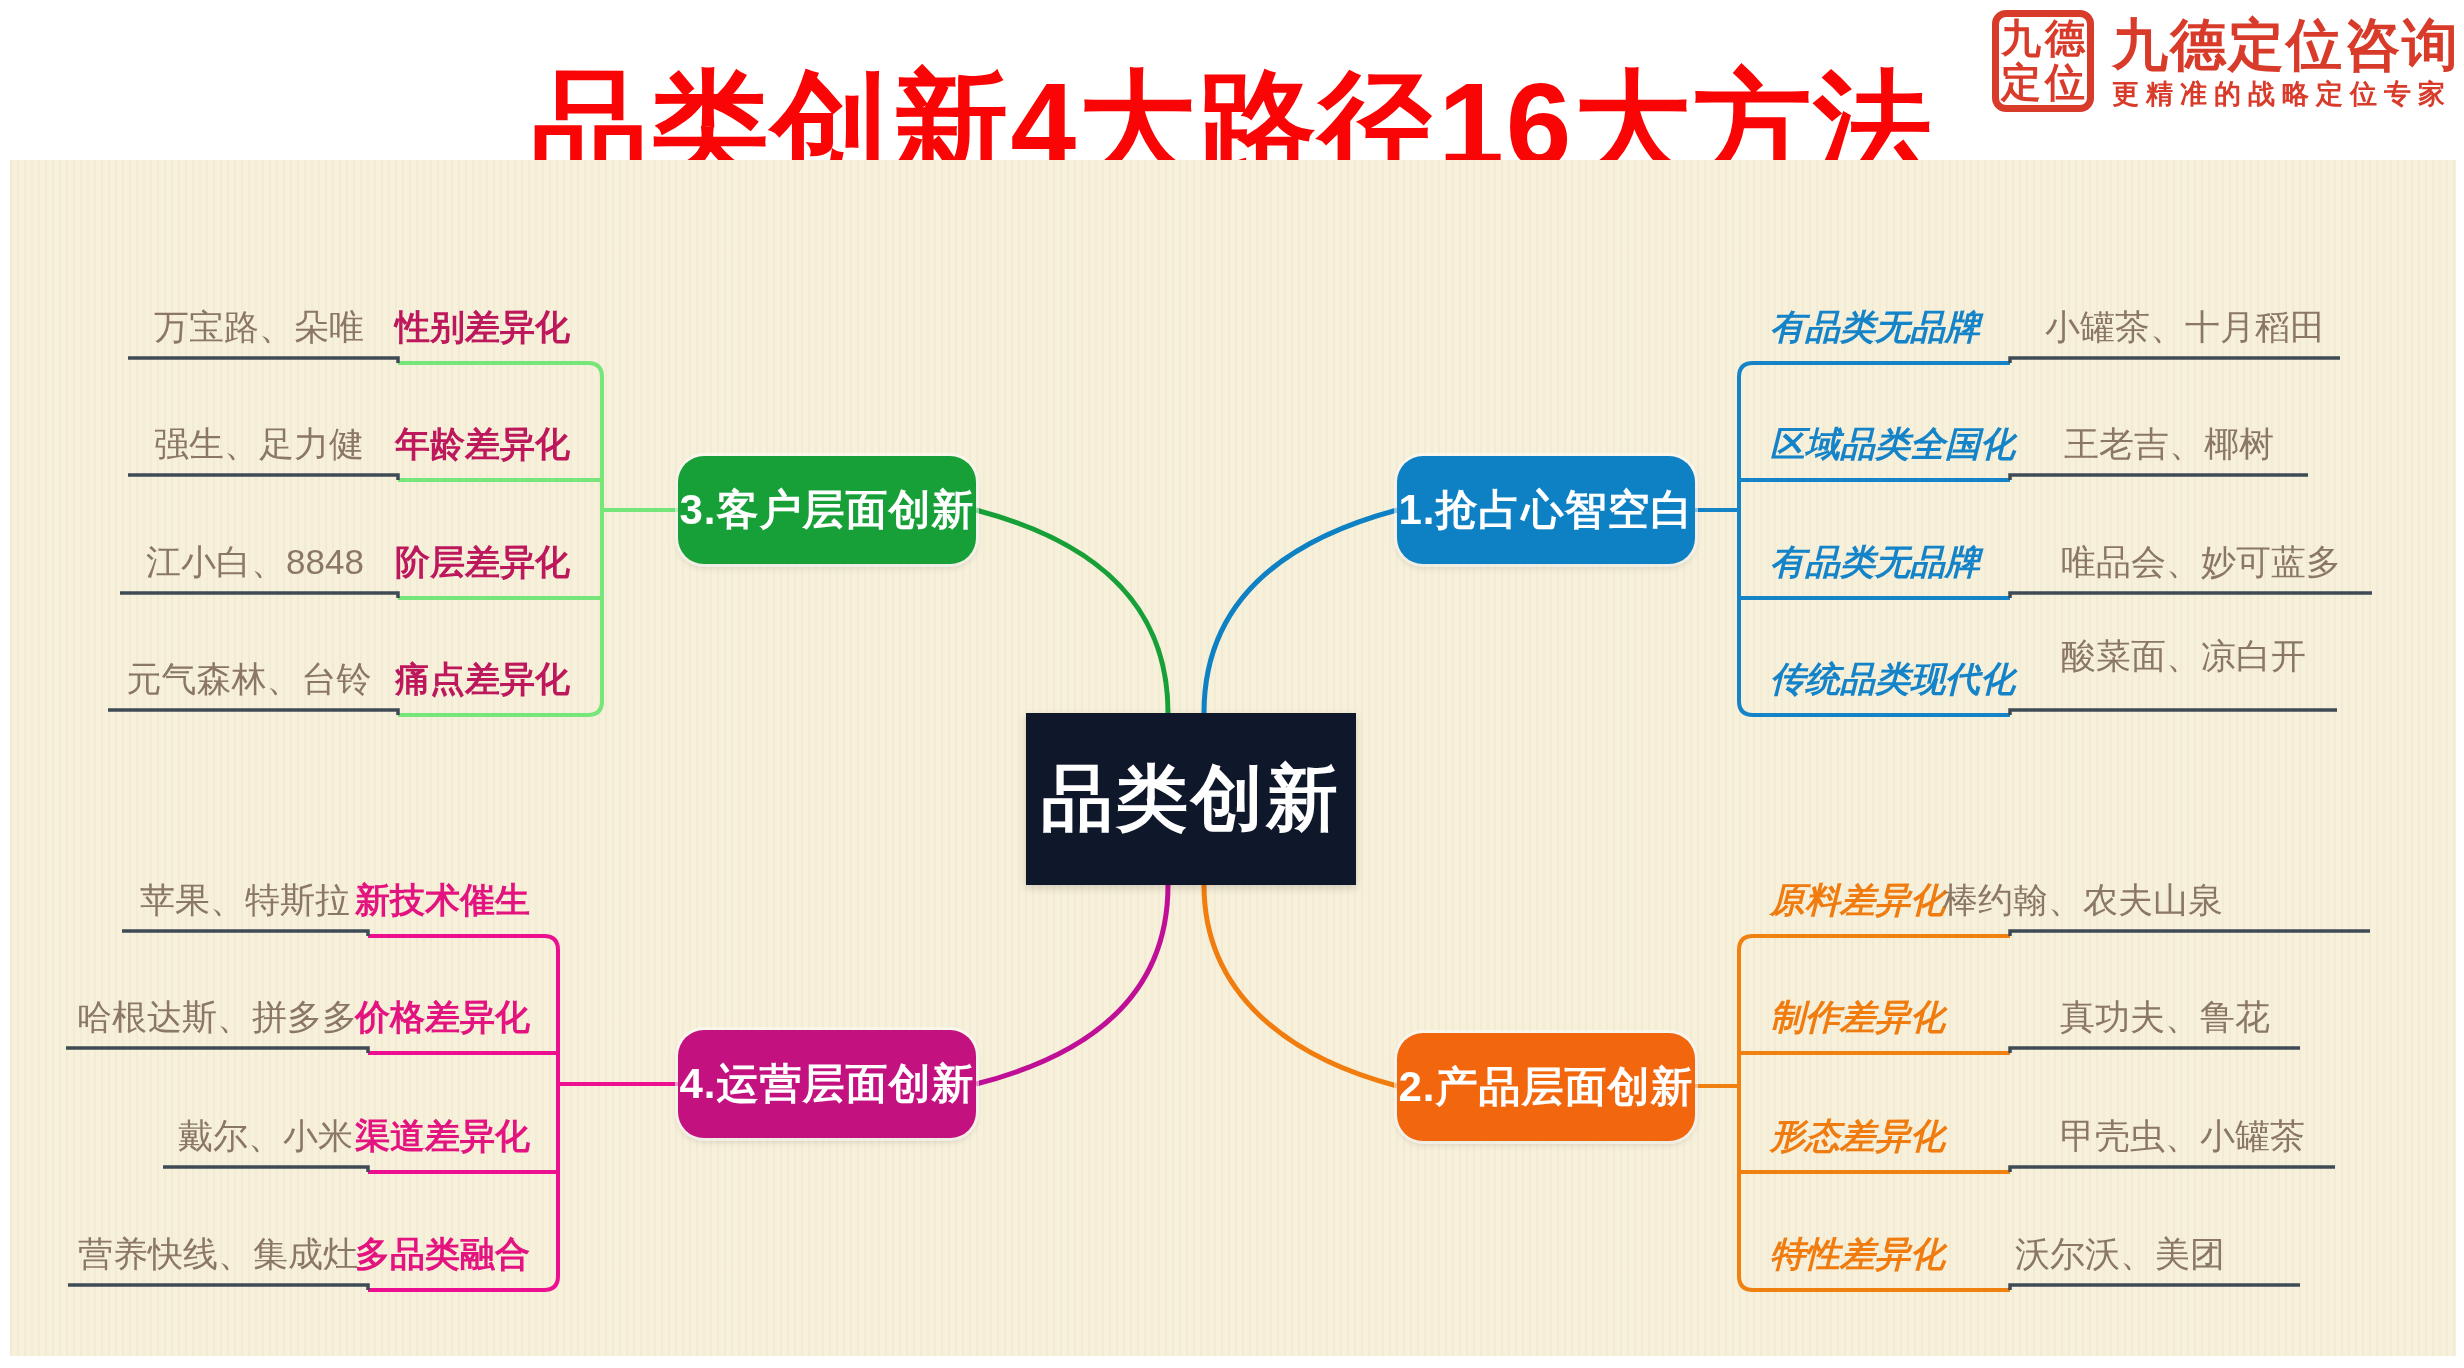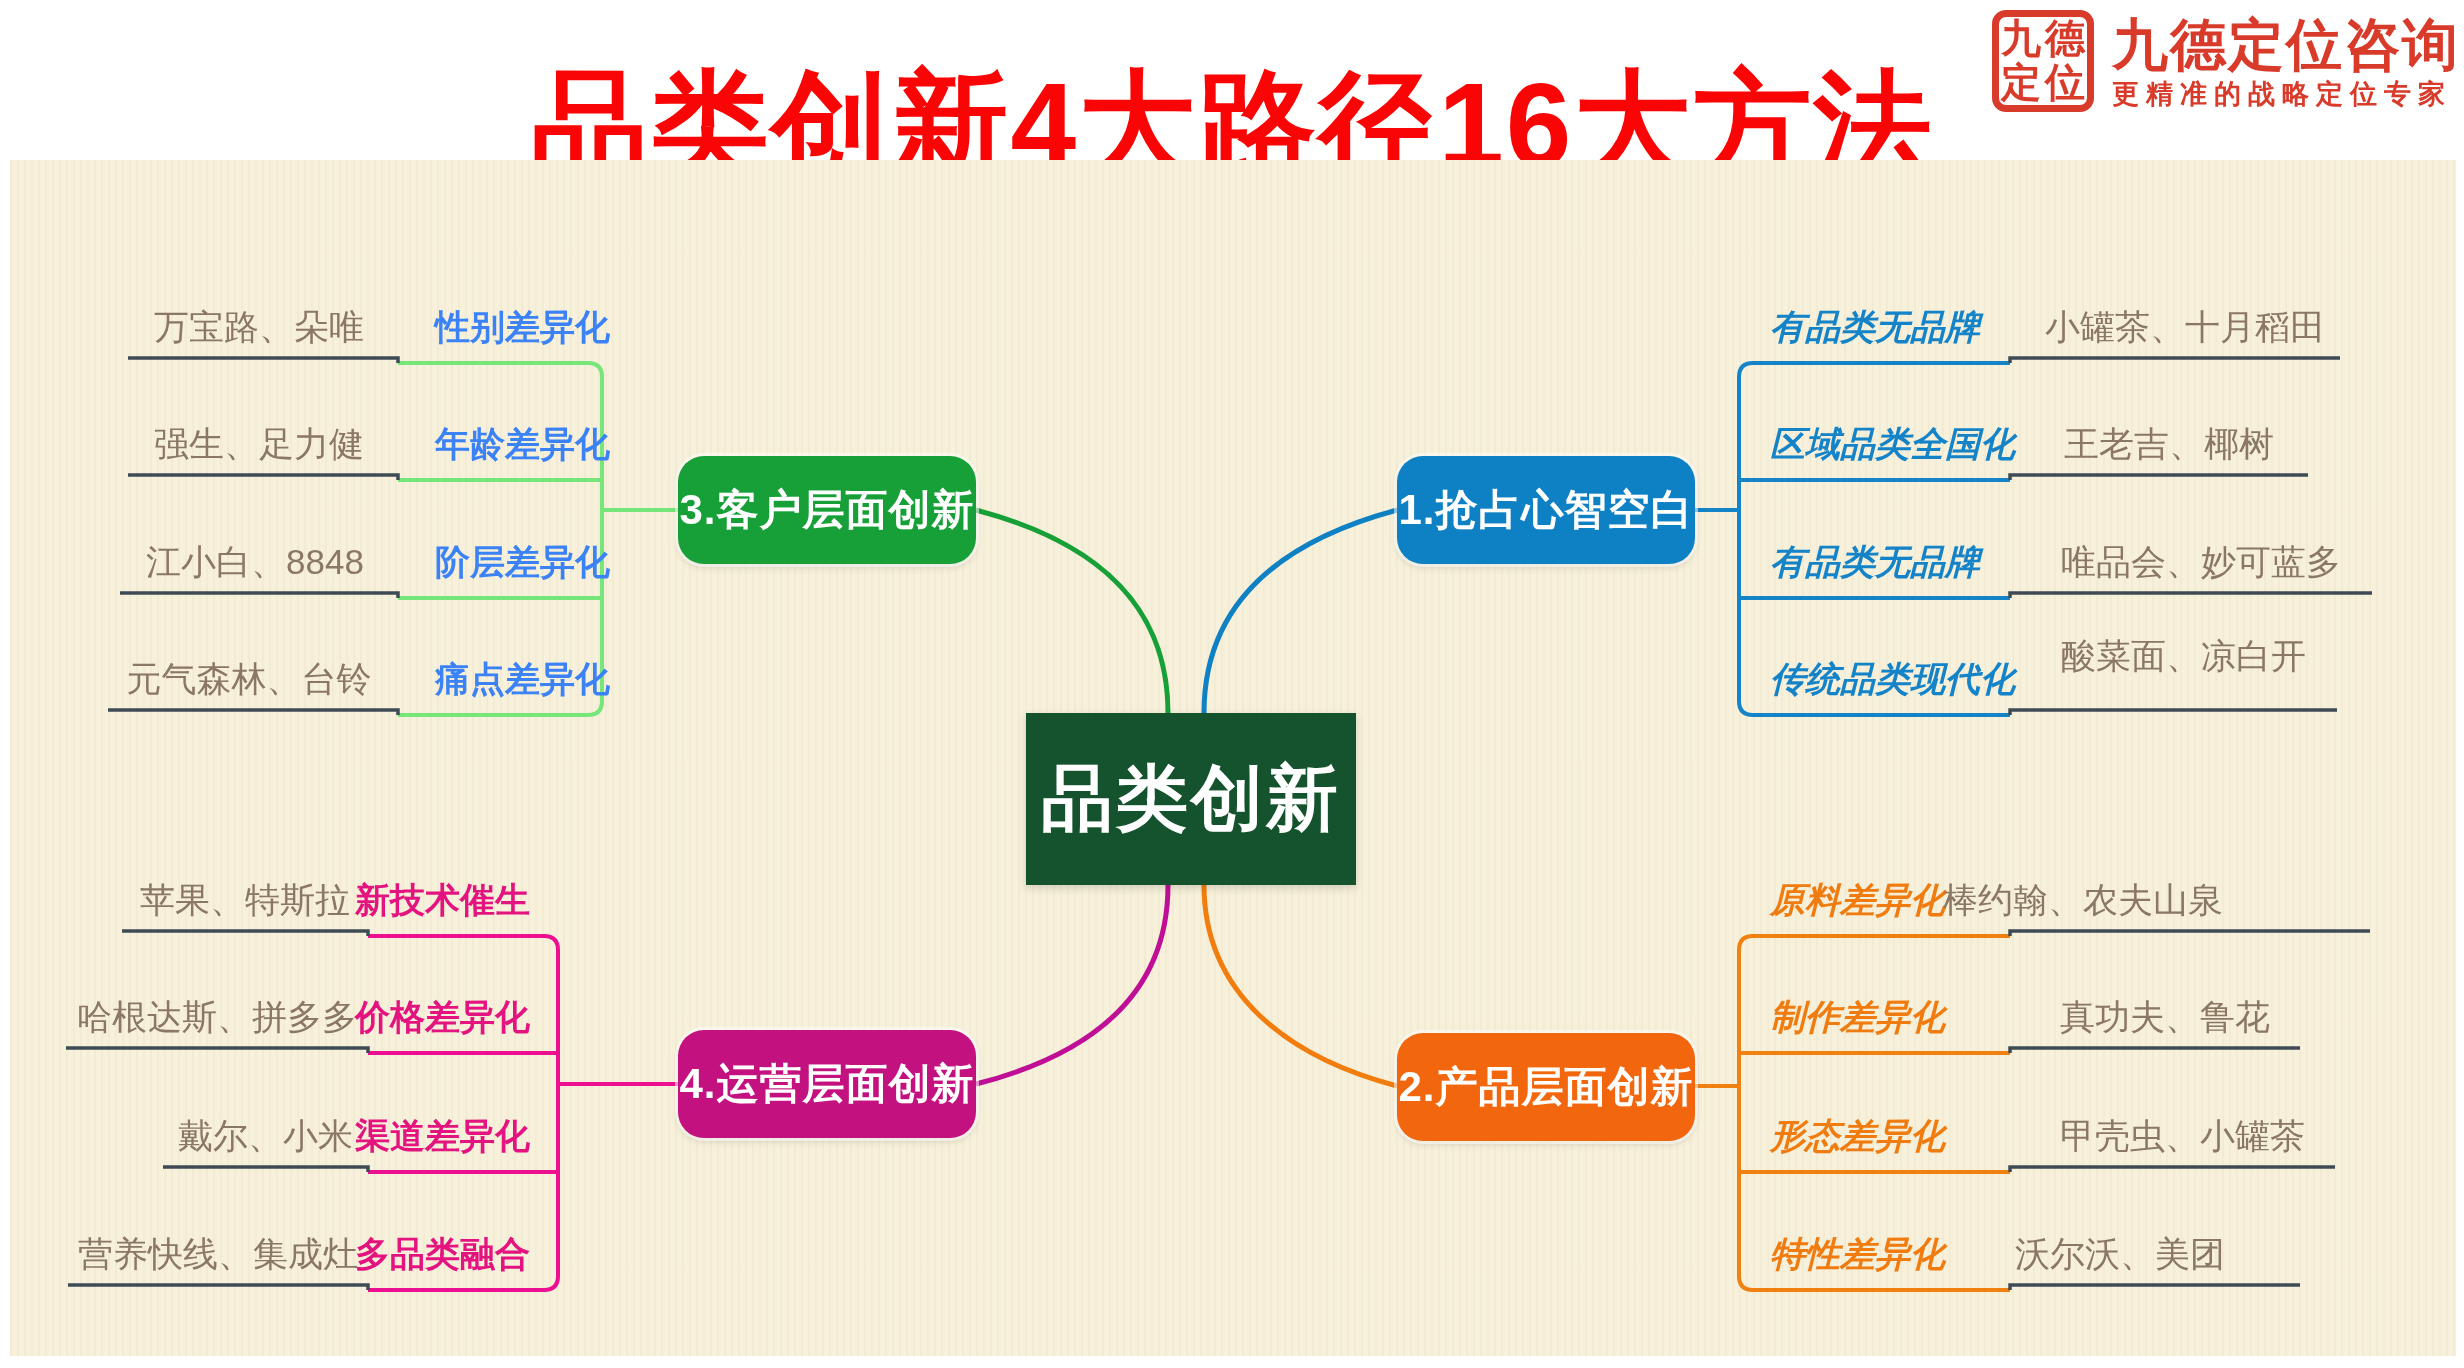--- a/index.html
+++ b/index.html
@@ -31,37 +31,37 @@
   .w-green{stroke:#76e57a;stroke-width:4;fill:none;}
   .w-orange{stroke:#f0800f;stroke-width:4;fill:none;}
   .w-magenta{stroke:#ec1091;stroke-width:4;fill:none;}
   .w-dark{stroke:#3e4b55;stroke-width:3.5;fill:none;}
   .curve{stroke-width:5;fill:none;}
   .c-green{stroke:#17a038;} .c-blue{stroke:#0e80c4;}
   .c-magenta{stroke:#c00f97;} .c-orange{stroke:#f07d0e;}
 
   
   .center-node{position:absolute;left:1026px;top:713px;width:330px;height:172px;
-      background:#14532d;display:flex;align-items:center;justify-content:center;
+      background:#0f172a;display:flex;align-items:center;justify-content:center;
       color:#fff;font-size:72px;font-weight:900;letter-spacing:3px;
       box-shadow:0 3px 8px rgba(0,0,0,0.15);}
   .branch-node{position:absolute;width:298px;height:108px;border-radius:26px;
       display:flex;align-items:center;justify-content:center;color:#fff;
       font-size:42px;font-weight:800;letter-spacing:1px;
       box-shadow:0 0 0 3px rgba(255,255,255,0.55),0 3px 7px rgba(0,0,0,0.15);}
   .bn1{left:1397px;top:456px;background:#0e80c4;}
   .bn2{left:1397px;top:1033px;background:#f2670e;}
   .bn3{left:678px;top:456px;background:#17a038;}
   .bn4{left:678px;top:1030px;background:#c3117f;}
 
   
   .lbl,.ex{position:absolute;height:56px;line-height:56px;font-size:35px;white-space:nowrap;}
   .lbl{font-weight:800;}
   .lbl-blue{color:#1583c8;}
-  .lbl-green{color:#3b82f6;padding-left:40px;}
+  .lbl-green{color:#be185d;}
   .lbl-orange{color:#f07c10;}
   .lbl-magenta{color:#e3137f;}
   .ex{color:#8a7764;text-align:center;}
   .r-lbl{left:1770px;width:260px;text-align:left;font-style:italic;}
   .l-lbl{text-align:right;}
 </style>
 </head>
 <body>
 
 <div class="main-title">品类创新4大路径16大方法</div>

